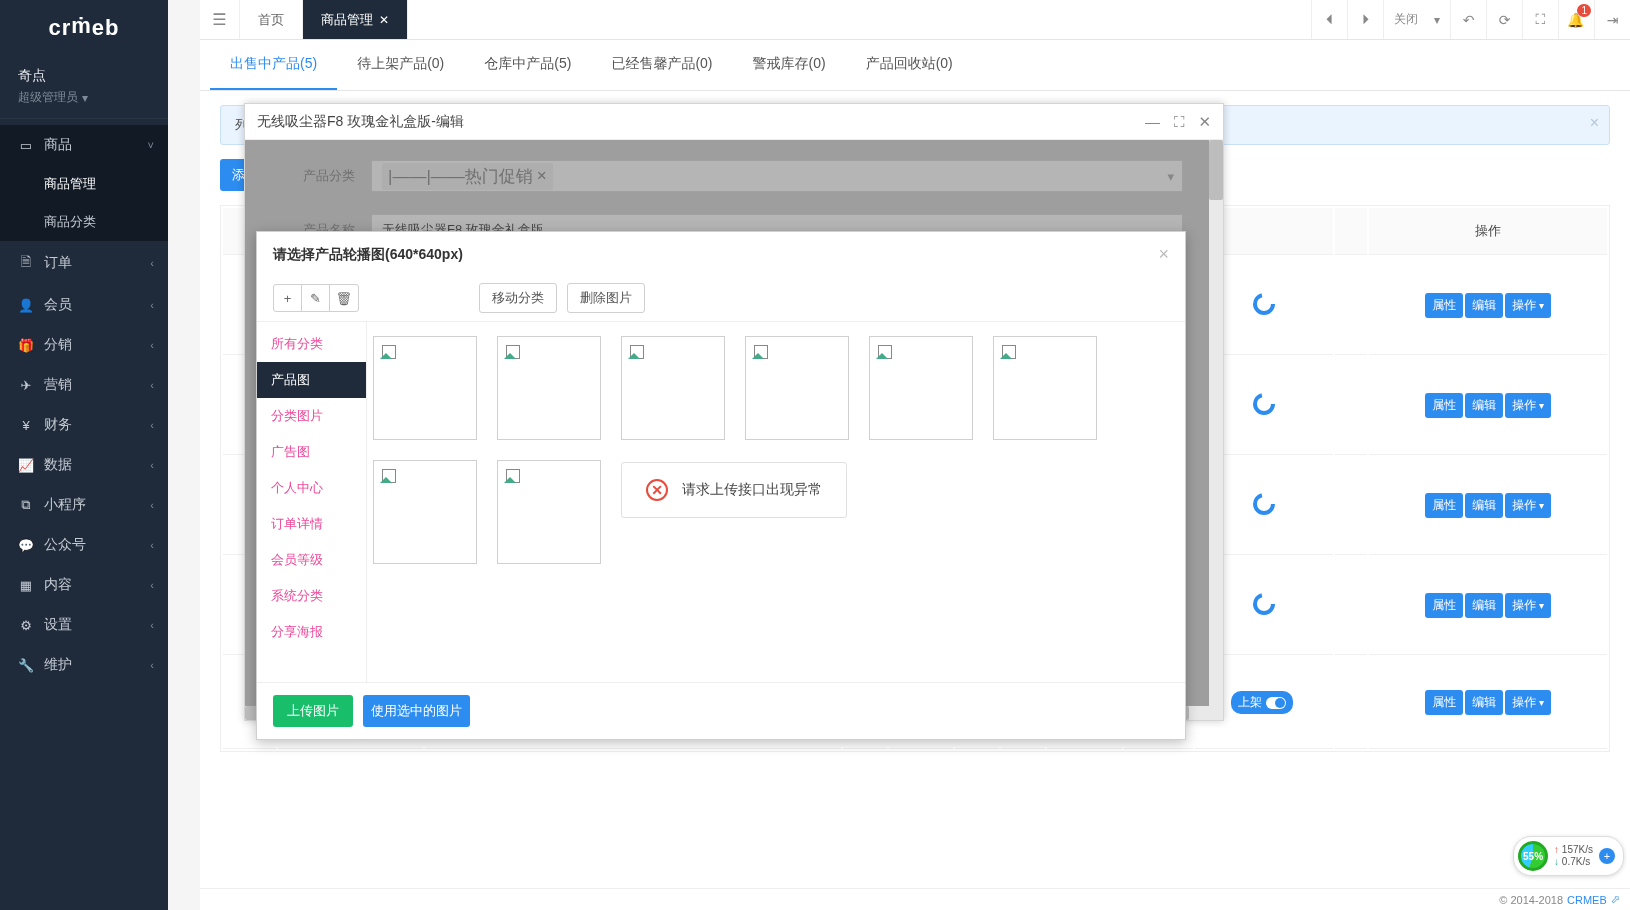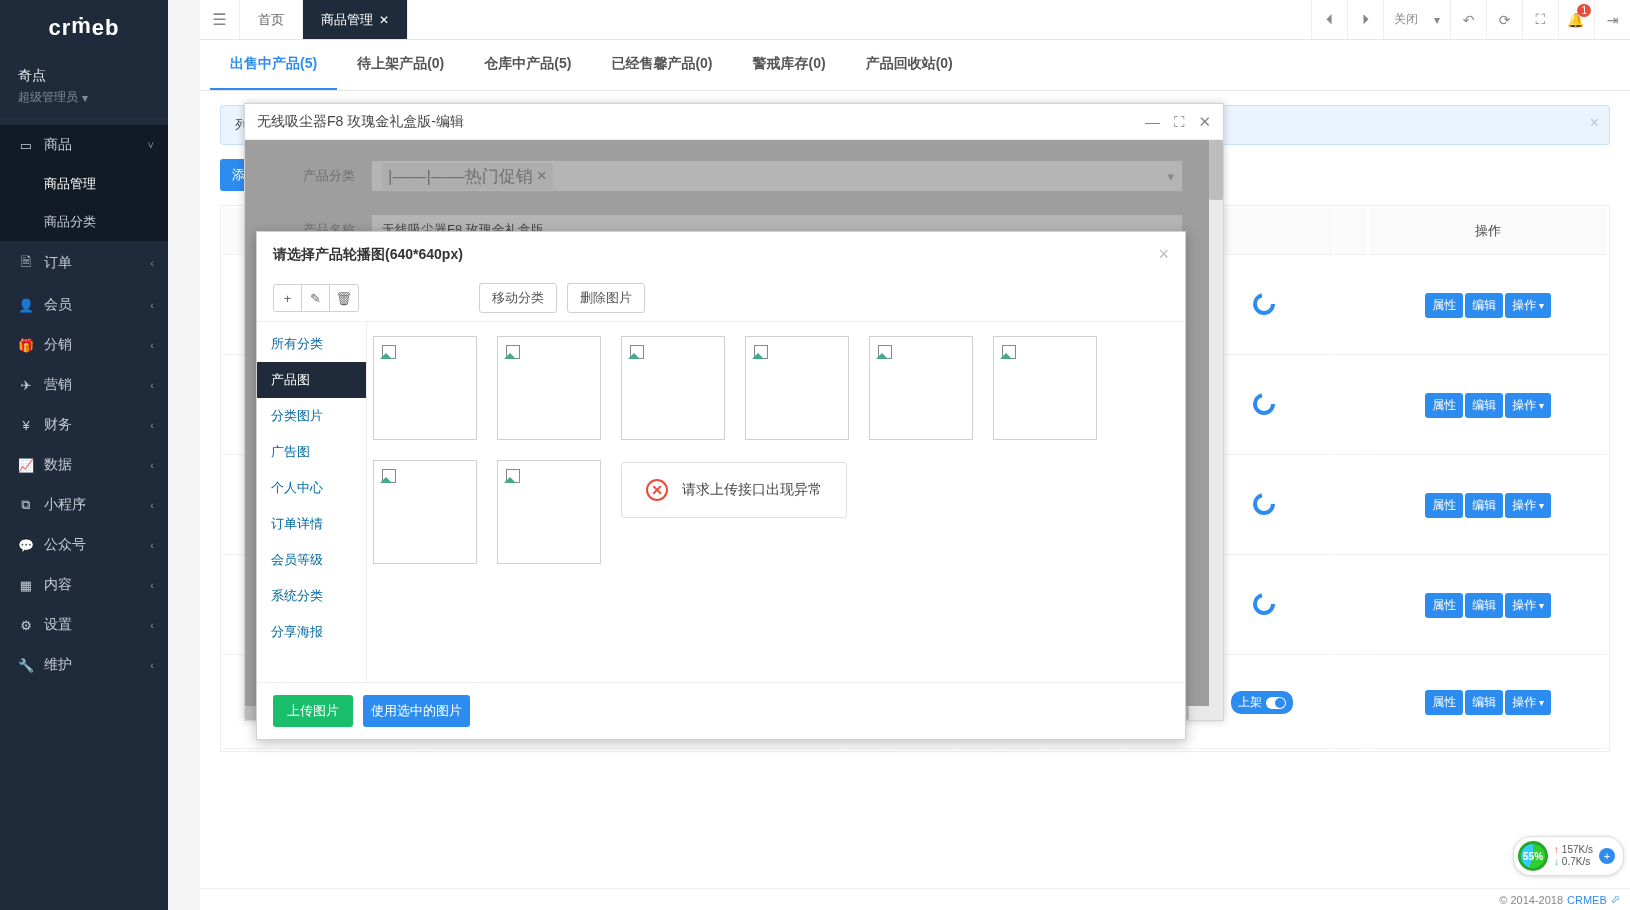--- a/index.html
+++ b/index.html
@@ -19,21 +19,21 @@
 .nav-sub .nav-subitem.sel{color:#fff;}
 .topbar{position:absolute;left:200px;top:0;right:0;height:40px;background:#fff;border-bottom:1px solid #e5e5e5;display:flex;align-items:stretch;}
 .topbar .menu-btn{width:40px;display:flex;align-items:center;justify-content:center;color:#888;cursor:pointer;border-right:1px solid #eee;}
 .topbar .tab{padding:0 18px;display:flex;align-items:center;font-size:13px;color:#666;border-right:1px solid #eee;cursor:pointer;gap:6px;}
 .topbar .tab.active{background:#1f2b3a;color:#fff;}
 .topbar .spacer{flex:1;}
 .topbar .tbtn{width:36px;display:flex;align-items:center;justify-content:center;color:#888;border-left:1px solid #eee;cursor:pointer;font-size:14px;position:relative;}
 .topbar .tbtn.text{width:auto;padding:0 10px;font-size:12px;gap:16px;}
 .badge{position:absolute;top:4px;right:3px;background:#e74c3c;color:#fff;font-size:10px;border-radius:8px;padding:0 4px;line-height:13px;}
 .content{position:absolute;left:200px;top:40px;right:0;bottom:22px;background:#fff;overflow:hidden;}
-.tabs2{display:flex;border-bottom:1px solid #e5e5e5;padding:0 10px;font-weight:bold;}
+.tabs2{display:flex;border-bottom:1px solid #e5e5e5;padding:0 10px;}
 .tabs2 .t2{padding:15px 20px;font-size:14px;color:#555;cursor:pointer;border-bottom:2px solid transparent;}
 .tabs2 .t2.active{color:#2d8cf0;border-bottom-color:#2d8cf0;}
 .addbtn{margin:14px 0 0 20px;background:#2d8cf0;color:#fff;border:none;padding:7px 12px;font-size:13px;border-radius:3px;cursor:pointer;}
 .alert{margin:14px 20px 0;background:#eaf4fe;border:1px solid #c9e1f8;padding:10px 14px;font-size:13px;color:#555;border-radius:3px;position:relative;}
 .alert .x{position:absolute;right:10px;top:8px;color:#b3c6d7;cursor:pointer;font-size:16px;}
 .table{margin:14px 20px 0;width:calc(100% - 40px);border:1px solid #eee;}
 .table th,.table td{padding:14px 10px;font-size:13px;text-align:center;color:#444;border-bottom:1px solid #f0f0f0;}
 .table th{background:#fafafa;font-weight:500;}
 .table td.left{text-align:left;}
 .prod-img{width:70px;height:60px;background:#f0f0f0;display:inline-block;}
@@ -66,21 +66,21 @@
 .modal2-head{padding:12px 16px 10px;border-bottom:0;display:flex;align-items:center;}
 .modal2-head .title{font-size:14px;font-weight:bold;color:#333;}
 .modal2-head .x{margin-left:auto;color:#bbb;cursor:pointer;font-size:18px;}
 .modal2-toolbar{padding:8px 16px;display:flex;align-items:center;gap:10px;border-bottom:1px solid #eee;}
 .iconbtn-group{display:inline-flex;border:1px solid #d0d0d0;border-radius:3px;overflow:hidden;}
 .iconbtn{width:28px;height:26px;display:flex;align-items:center;justify-content:center;color:#666;cursor:pointer;border-right:1px solid #d0d0d0;font-size:13px;}
 .iconbtn:last-child{border-right:none;}
 .txtbtn{border:1px solid #d0d0d0;background:#fff;padding:5px 12px;font-size:13px;border-radius:3px;cursor:pointer;color:#555;}
 .modal2-body{display:flex;min-height:360px;}
 .cat-list{width:110px;border-right:1px solid #eee;padding:4px 0;}
-.cat-item{padding:9px 14px;font-size:13px;color:#0369a1;cursor:pointer;}
+.cat-item{padding:9px 14px;font-size:13px;color:#ec4899;cursor:pointer;}
 .cat-item.active{background:#1f2b3a;color:#fff;}
 .img-grid{flex:1;padding:14px 6px;display:flex;flex-wrap:wrap;align-content:flex-start;gap:20px 20px;}
 .img-thumb{width:104px;height:104px;border:1px solid #d0d0d0;background:#fff;padding:4px;cursor:pointer;position:relative;}
 .img-thumb .ph{width:100%;height:100%;background:#fff;}
 .img-thumb .br{position:absolute;left:8px;top:8px;width:14px;height:14px;}
 .img-thumb .br::before{content:"";position:absolute;width:12px;height:12px;border:1px solid #888;}
 .img-thumb .br::after{content:"";position:absolute;left:-2px;top:8px;width:0;height:0;border-left:6px solid transparent;border-right:6px solid transparent;border-bottom:6px solid #4a8;}
 .err-box{border:1px solid #e0e0e0;padding:16px 24px;font-size:14px;color:#444;display:inline-flex;align-items:center;gap:14px;border-radius:3px;align-self:flex-start;margin-top:2px;}
 .err-x{width:22px;height:22px;border:2px solid #e74c3c;border-radius:50%;display:flex;align-items:center;justify-content:center;color:#e74c3c;font-size:14px;font-weight:bold;}
 .modal2-foot{padding:12px 16px;border-top:1px solid #eee;display:flex;gap:10px;}

